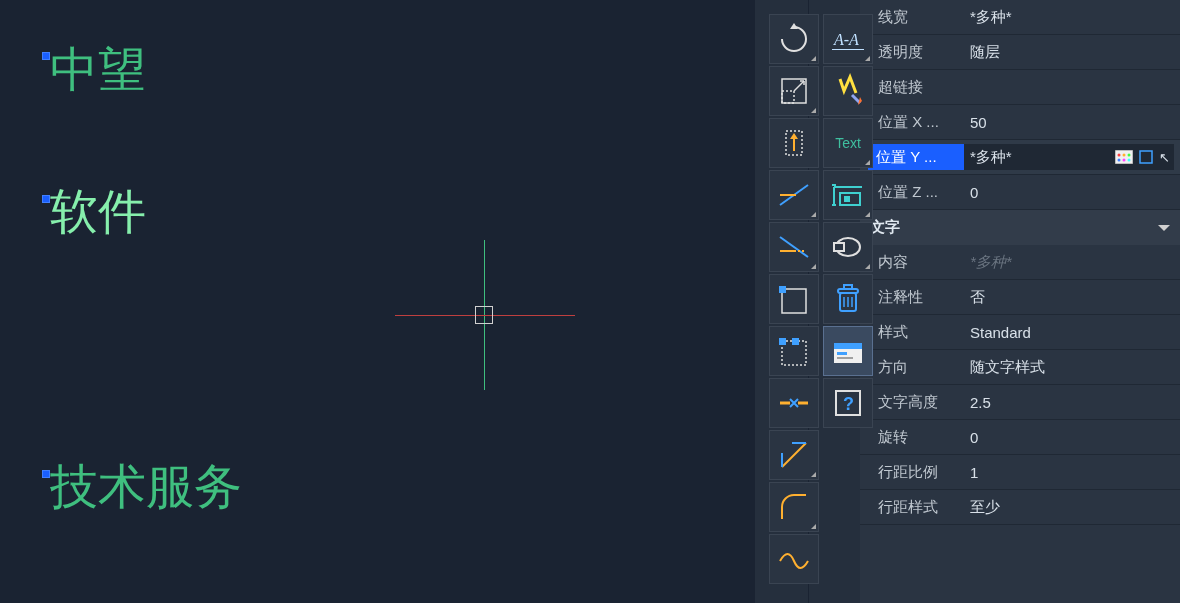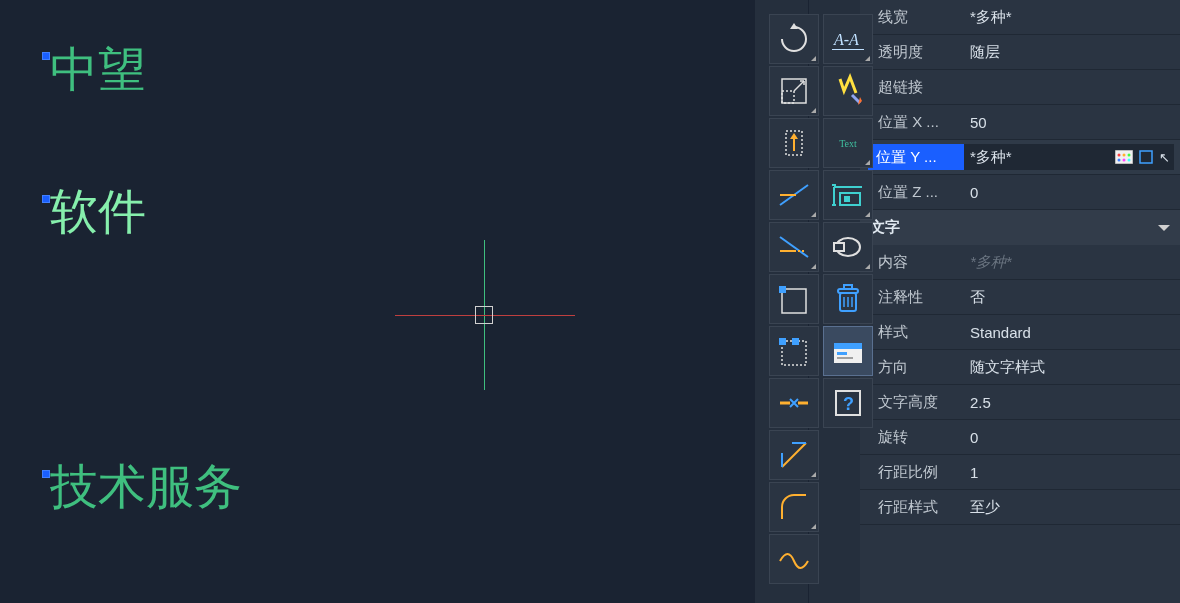--- a/index.html
+++ b/index.html
@@ -273,21 +273,21 @@
       <span class="tri"></span>
     </div>
     <div class="tool-btn">
       <svg viewBox="0 0 36 36">
           <path d="M10 6 L14 18 L20 4 L26 20" stroke="#ffe040" stroke-width="3" fill="none"></path>
           <path d="M22 22 L30 30" stroke="#8fa5f0" stroke-width="3"></path>
           <path d="M28 32 L32 28 L30 24 Z" fill="#ff7030"></path>
         </svg>
     </div>
     <div class="tool-btn">
-      <span style="color:#3fbf9f;font-size:10px;font-family:Liberation Serif, serif">Text</span>
+      <span style="color:#3fbf9f;font-size:14px;font-family:Liberation Sans, sans-serif">Text</span>
       <span class="tri"></span>
     </div>
     <div class="tool-btn">
       <svg viewBox="0 0 36 36">
           <path d="M4 10 L32 10 M4 10 L4 28 M2 8 L6 8 M2 28 L6 28" stroke="#3fd0d0" stroke-width="2" fill="none"></path>
           <rect x="10" y="16" width="20" height="12" stroke="#3fd0d0" stroke-width="2" fill="none"></rect>
           <rect x="14" y="19" width="6" height="6" fill="#3fd0d0"></rect>
         </svg>
       <span class="tri"></span>
     </div>

